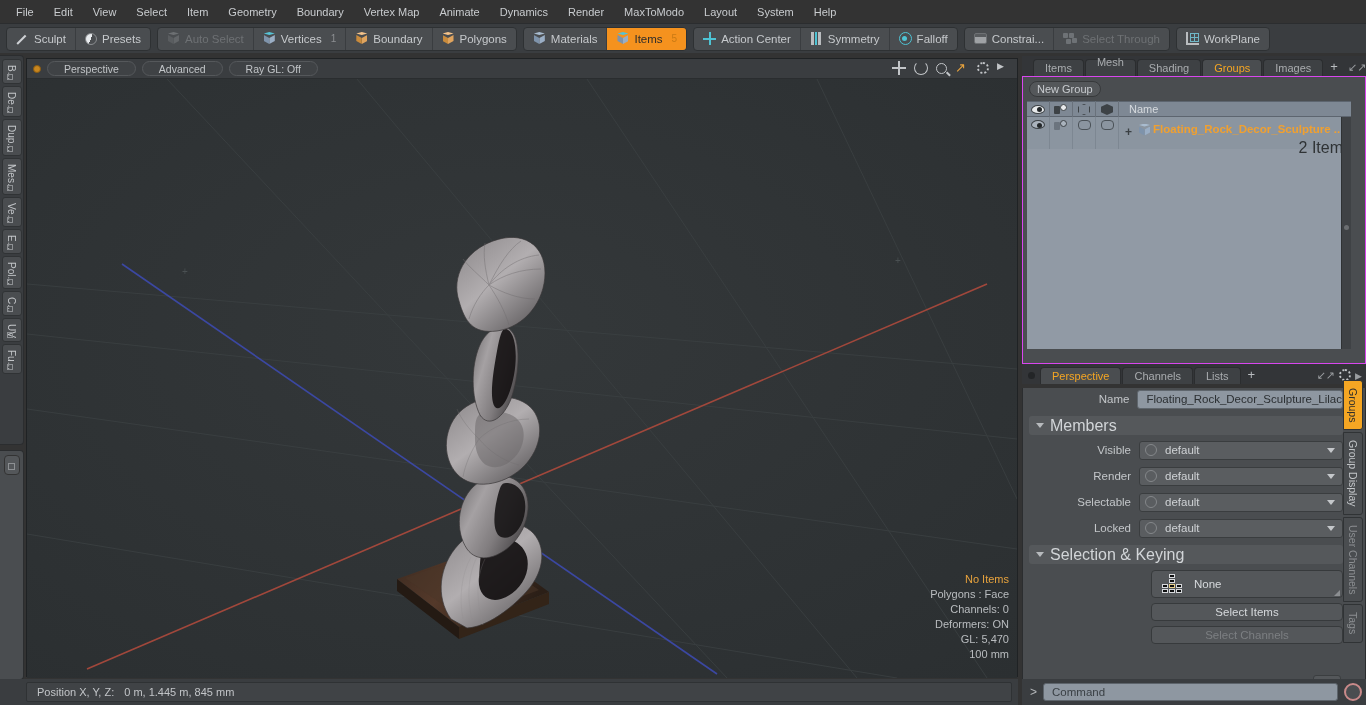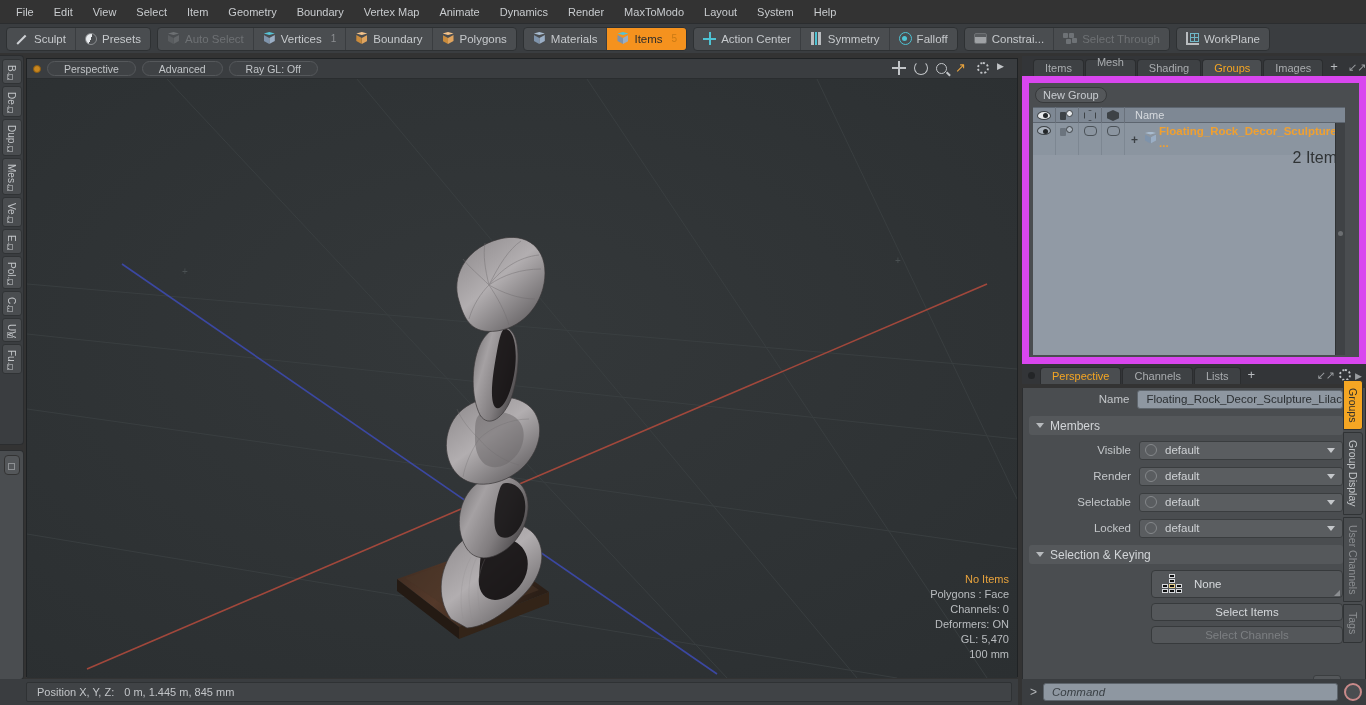--- a/index.html
+++ b/index.html
@@ -166,21 +166,21 @@
   .tab{
     height:17px; padding:0 11px; font-size:11px; color:#a9acaf;
     background:#3e4144; border:1px solid #2b2d2f; border-bottom:none;
     border-radius:4px 4px 0 0; display:flex; align-items:center; cursor:default; margin-right:1px;
   }
   .tab.active{ color:#f5a623; background:#4a4d50; }
   .tabstrip .plus{ color:#b9bcbf; font-size:13px; padding:0 6px 2px; }
   .tabstrip .corner{ color:#9a9da0; font-size:11px; padding:0 4px 2px; }
   .tabstrip .arr{ color:#9a9da0; font-size:9px; padding:0 4px 3px; }
 
-  .panelA{ position:relative; height:288px; background:#4a4d50; border:7px solid #d946ef; }
+  .panelA{ position:relative; height:288px; background:#4a4d50; border:1px solid #d946ef; }
   .newgroup{
     margin:4px 0 4px 6px; width:72px; height:16px; background:#54575a; border:1px solid #37393b;
     border-radius:8px; color:#c9ccd0; font-size:11px; display:flex; align-items:center; padding-left:7px; cursor:default;
   }
   .listhdr{
     display:flex; height:16px; background:#7e8894; border-top:1px solid #5d656f; border-bottom:1px solid #5d656f;
     margin:0 14px 0 4px; align-items:center;
   }
   .lh{ width:23px; height:16px; border-right:1px solid #69717b; display:flex; align-items:center; justify-content:center; }
   .lh.name{ flex:1; border-right:none; padding-left:10px; color:#d6dade; font-size:11px; justify-content:flex-start; }
@@ -219,21 +219,21 @@
   }
   .pdd{
     flex:1; height:19px; background:#5a5d60; border:1px solid #3a3d3f; border-radius:3px;
     display:flex; align-items:center; color:#cfd2d5; font-size:11.5px; position:relative;
   }
   .pdd .knobc{ width:12px; height:12px; border-radius:50%; border:1px solid #84878a; margin:0 8px 0 5px; }
   .pdd .caret{ position:absolute; right:7px; top:6px; width:0;height:0;
     border-left:4.5px solid transparent; border-right:4.5px solid transparent; border-top:5px solid #c4c7ca; }
   .section{
     margin:6px 22px 2px 6px; height:19px; background:#55585b; border-radius:3px;
-    display:flex; align-items:center; gap:6px; padding-left:7px; color:#d2d5d8; font-size:12px;
+    display:flex; align-items:center; gap:6px; padding-left:7px; color:#d2d5d8; font-size:16px;
   }
   .tri{ width:0;height:0;border-left:4.5px solid transparent;border-right:4.5px solid transparent;border-top:5.5px solid #b7babd; }
   .btnrow{ margin:6px 22px 0 128px; }
   .bigbtn{
     height:28px; background:#54575a; border:1px solid #373a3c; border-radius:4px;
     display:flex; align-items:center; color:#d6d9dc; font-size:11.5px; padding-left:10px; gap:10px;
     margin-bottom:5px; position:relative; cursor:default;
   }
   .bigbtn.ctr{ justify-content:center; padding-left:0; height:18px; }
   .bigbtn.dim{ color:#7c7f82; }
@@ -256,21 +256,21 @@
   .rtab.active{ background:#f5a623; color:#2d2d2d; }
   .rtab.dim{ color:#8b8e91; }
 
   .cmdbar{
     position:absolute; left:0; top:623px; width:344px; height:26px;
     background:#3a3d40; display:flex; align-items:center; gap:6px; padding:0 4px;
   }
   .cmdcaret{ color:#b4b7ba; font-size:12px; padding-left:4px; }
   .cmdinput{
     flex:1; height:18px; background:#8e97a1; border:1px solid #5d646b; border-radius:3px;
-    display:flex; align-items:center; padding-left:8px; color:#3a4045; font-size:11.5px;font-style:italic;
+    display:flex; align-items:center; padding-left:8px; color:#3a4045; font-size:11.5px;
   }
   .cmdrec{ width:18px; height:18px; border-radius:50%; border:2px solid #c98a8a; background:#4a4d50; }
 </style>
 </head>
 <body>
 
 <div class="app">
 
   <div class="menubar">
     <div class="menuitem">File</div>

